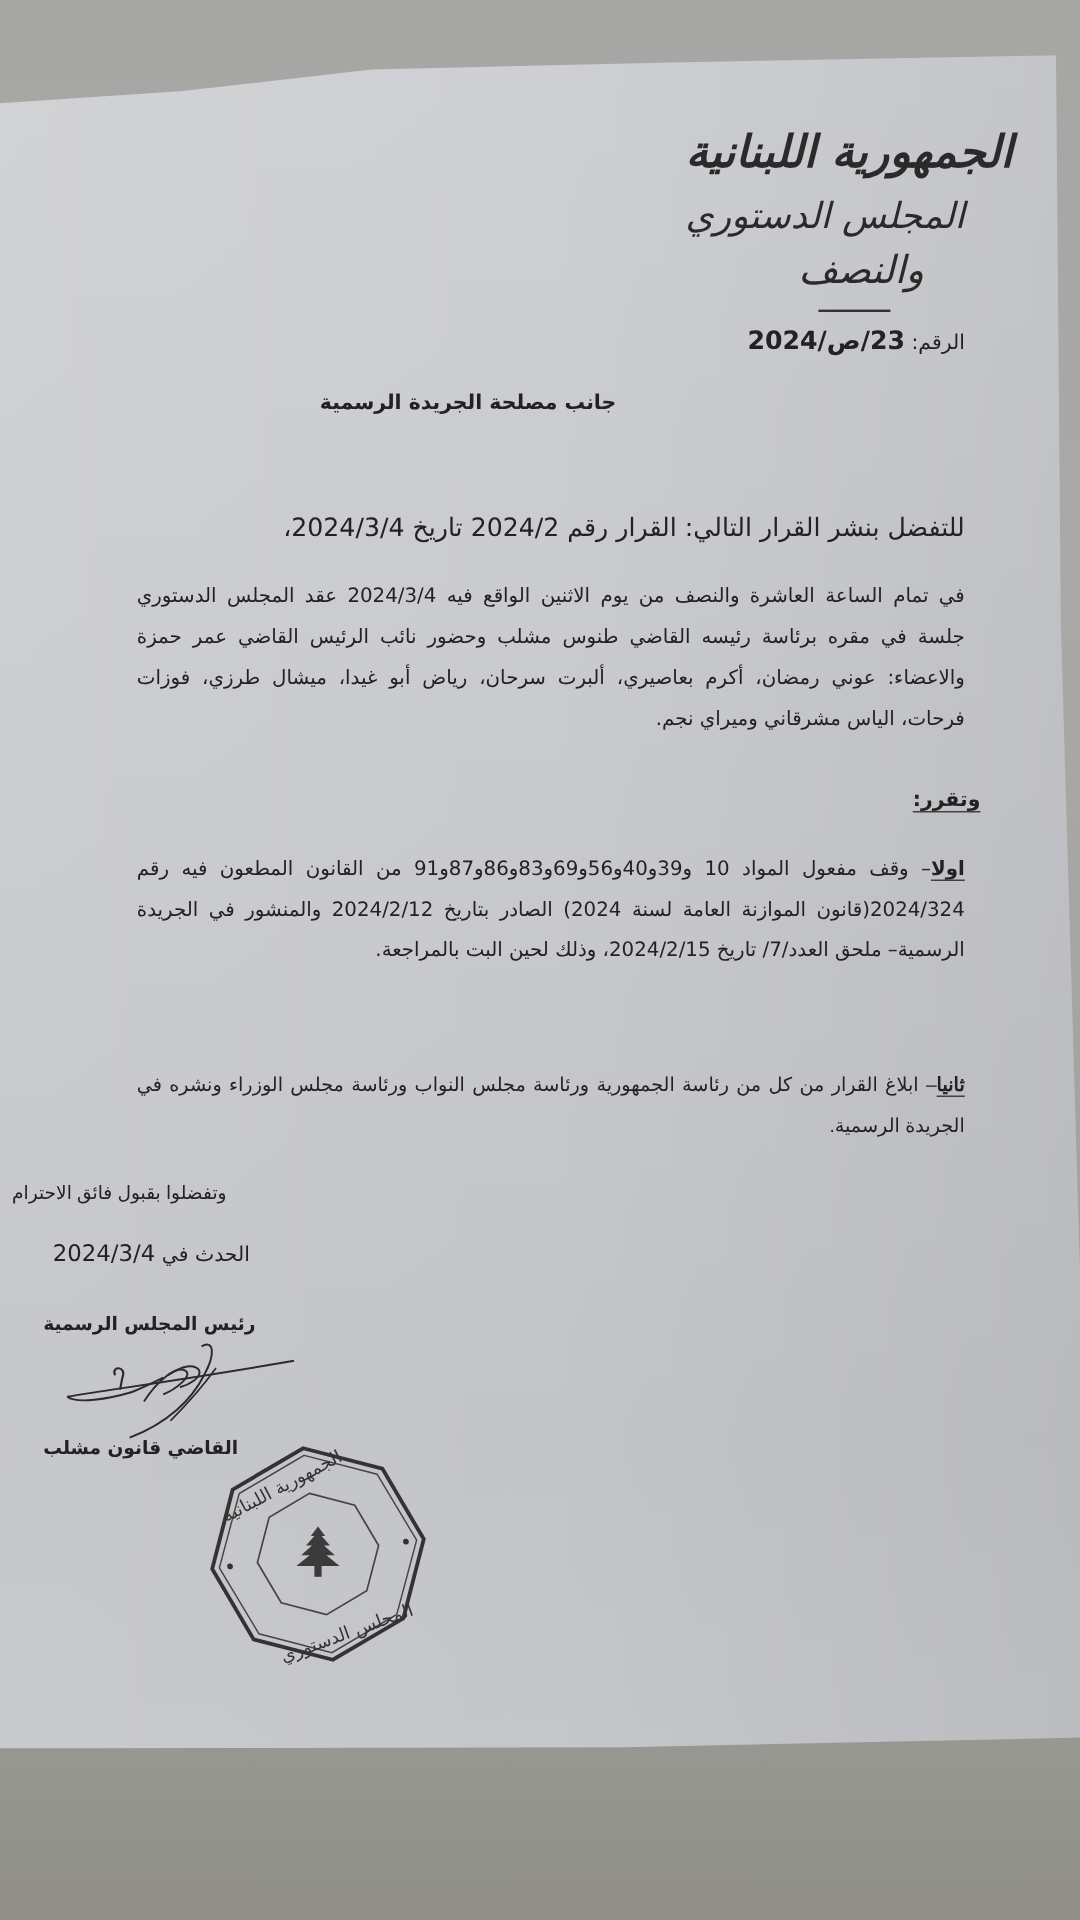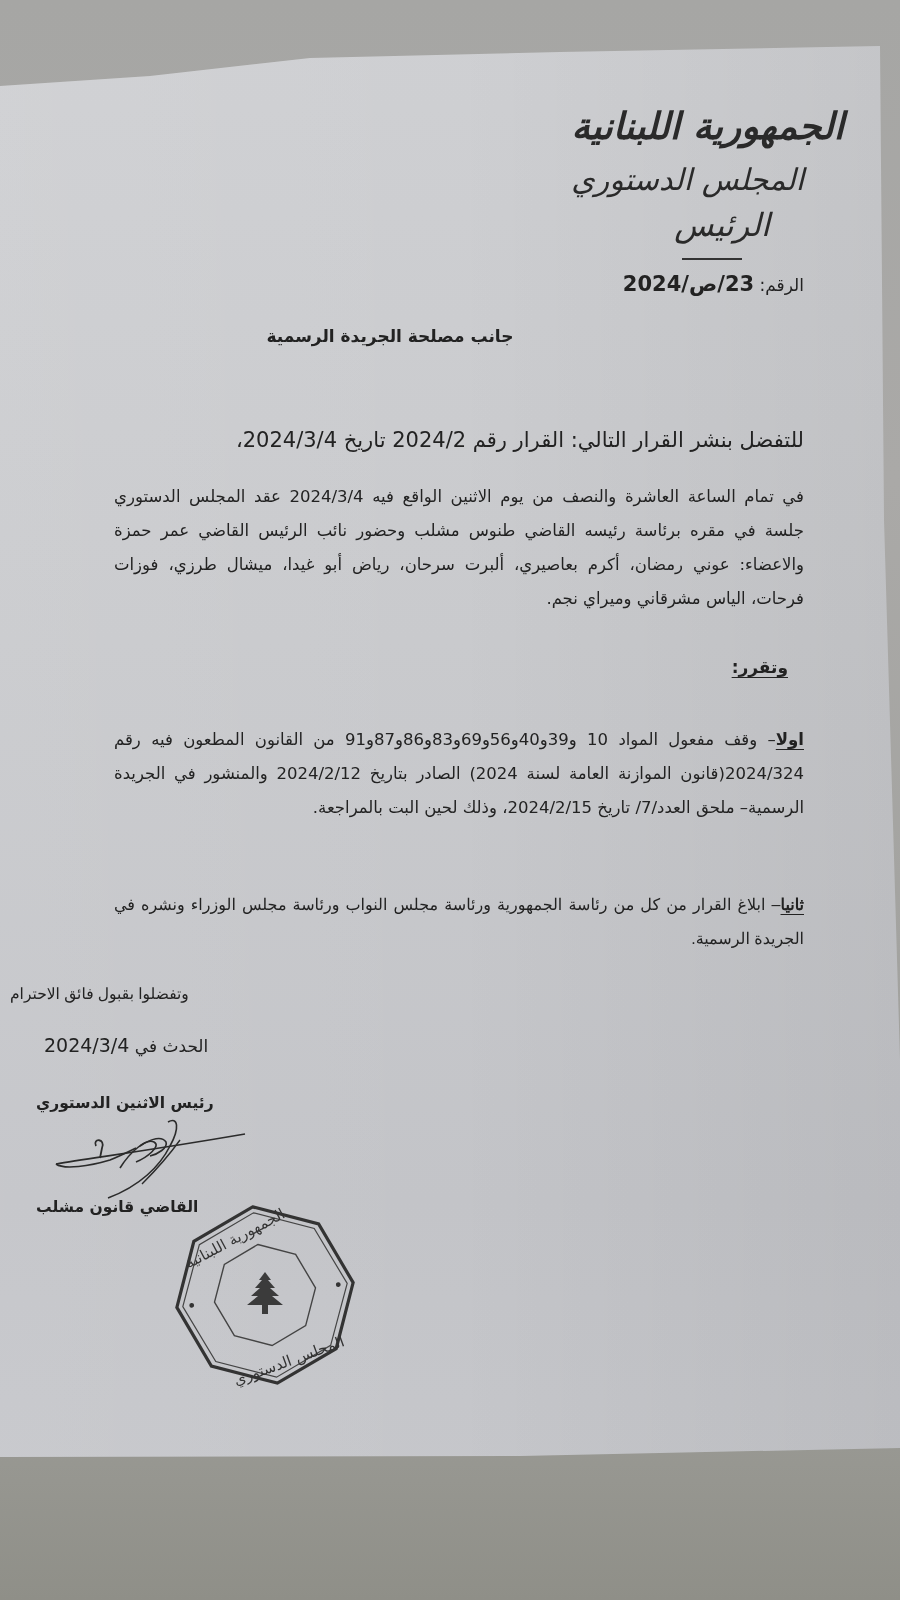--- a/index.html
+++ b/index.html
@@ -47,42 +47,42 @@
   .intro { right: 96px; top: 428px; font-size: 21px; }
 
   .para {
     position: absolute;
     right: 96px; width: 690px;
     direction: rtl; text-align: justify;
     font-size: 16.5px; line-height: 34px;
     text-align-last: right;
   }
   .p1 { top: 480px; }
-  .resolves { right: 112px; top: 657px; font-size: 17px; font-weight: bold; text-decoration: underline; text-underline-offset: 4px; }
-  .p2 { top: 707px; margin-top: 16px; }
+  .resolves { right: 83px; top: 657px; font-size: 17px; font-weight: bold; text-decoration: underline; text-underline-offset: 4px; }
+  .p2 { top: 707px; }
   .p2 .lead, .p3 .lead { font-weight: bold; text-decoration: underline; text-underline-offset: 4px; }
   .p3 { top: 888px; font-family: "Liberation Sans", sans-serif; font-size: 16px; }
 
   .closing { right: 0; left: 0; text-align: left; top: 985px; font-size: 15.5px; font-family: "Liberation Sans", sans-serif; padding-left: 10px; }
   .dated { left: 44px; top: 1034px; font-size: 17px; }
   .dated .d { font-size: 19px; }
   .sig-title { left: 36px; top: 1094px; font-size: 15.5px; font-weight: bold; }
   .sig-name { left: 36px; top: 1198px; font-size: 15.5px; font-weight: bold; }
 
   svg.abs-svg { position: absolute; overflow: visible; }
 </style>
 </head>
 <body>
 
 <div class="paper"></div>
 <div class="paper-shade"></div>
 
 <div class="abs hdr hdr-republic">الجمهورية اللبنانية</div>
 <div class="abs hdr hdr-council">المجلس الدستوري</div>
-<div class="abs hdr hdr-president">الرئيس</div>
+<div class="abs hdr hdr-president">والنصف</div>
 <div class="hdr-rule"></div>
 
 <div class="abs ref">
   <span>الرقم:</span>
   <span class="ref-num" style="unicode-bidi: plaintext;">23/ص/2024</span>
 </div>
 
 <div class="abs addressee">
   <span>جانب مصلحة الجريدة الرسمية</span>
 </div>
@@ -101,21 +101,21 @@
   <span class="lead">ثانيا</span><span>– ابلاغ القرار من كل من رئاسة الجمهورية ورئاسة مجلس النواب ورئاسة مجلس الوزراء ونشره في الجريدة الرسمية.</span>
 </div>
 
 <div class="abs closing">وتفضلوا بقبول فائق الاحترام</div>
 
 <div class="abs dated">
   <span>الحدث في</span>
   <span class="d">2024/3/4</span>
 </div>
 
-<div class="abs sig-title">رئيس الاثنين الدستوري</div>
+<div class="abs sig-title">رئيس المجلس الرسمية</div>
 
 <svg class="abs-svg" style="left:50px; top:1112px;" width="200" height="90" viewBox="0 0 200 90">
   <path d="M6 52 C40 46, 90 40, 195 22" fill="none" stroke="#2b2b2b" stroke-width="1.6"></path>
   <path d="M6 52 C14 58, 40 54, 60 48 C70 44, 78 40, 86 36" fill="none" stroke="#2b2b2b" stroke-width="1.6"></path>
   <path d="M46 34 C42 26, 56 26, 52 36 L50 46" fill="none" stroke="#2b2b2b" stroke-width="1.8"></path>
   <path d="M70 56 C80 40, 96 26, 104 30 C112 34, 96 46, 86 50" fill="none" stroke="#2b2b2b" stroke-width="1.6"></path>
   <path d="M90 34 C102 26, 112 24, 116 30 C118 36, 108 42, 100 44" fill="none" stroke="#2b2b2b" stroke-width="1.6"></path>
   <path d="M118 10 C128 4, 130 16, 120 34 C110 54, 90 74, 58 86" fill="none" stroke="#2b2b2b" stroke-width="1.6"></path>
   <path d="M92 72 C104 60, 120 42, 130 28" fill="none" stroke="#2b2b2b" stroke-width="1.4"></path>
 </svg>

